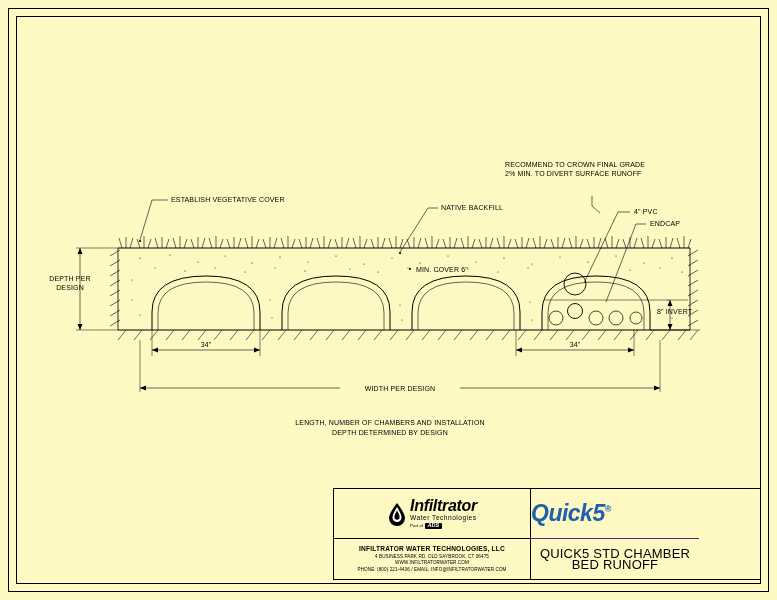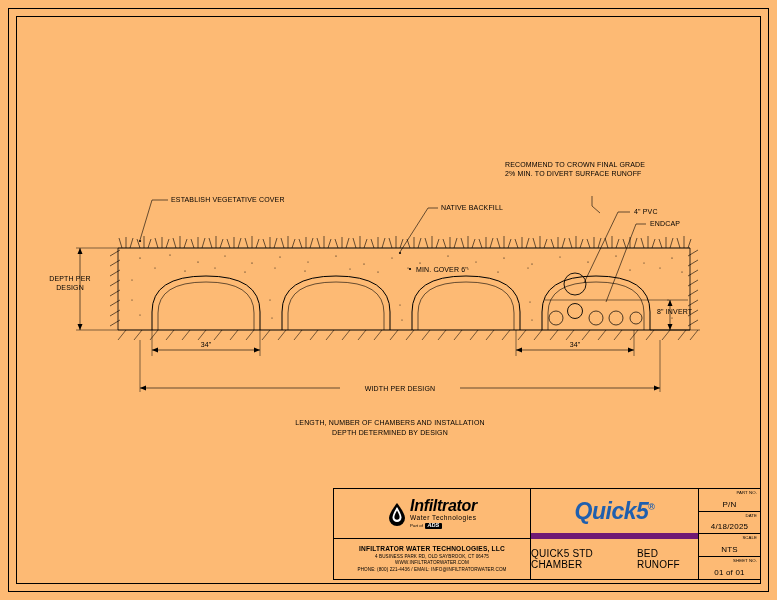--- a/index.html
+++ b/index.html
@@ -8,21 +8,21 @@
     background: #ffffff;
   }
   body {
     font-family: "Liberation Sans", sans-serif;
     color: #000000;
   }
   #sheet {
     position: relative;
     width: 777px;
     height: 600px;
-    background: #fdba74;
+    background: #fef9c3;
     overflow: hidden;
   }
   .border-outer {
     position: absolute;
     left: 8px;
     top: 8px;
     width: 761px;
     height: 584px;
     border: 1px solid #000;
     box-sizing: border-box;
@@ -96,32 +96,31 @@
   }
   .co-line {
     font-size: 4.6px;
     letter-spacing: 0.1px;
     line-height: 6.5px;
   }
   #tb-mid-col { width: 168px; }
   #tb-brand {
     height: 50px;
     box-sizing: border-box;
-    border-bottom: 6px solid #701a75;
-    display: flex;
-    align-items: center;
-    justify-content: center;
+    border-bottom: 1px solid #701a75;
+    display: flex;
+    align-items: center;
   }
   #tb-desc {
     flex: 1;
     display: flex;
-    flex-direction: row;
+    flex-direction: column;
     align-items: center;
     justify-content: center;
-    font-size: 10px;
+    font-size: 13px;
     line-height: 11px;
     letter-spacing: 0.2px;
   }
   #tb-right-col { width: 61px; }
   .tb-cell {
     box-sizing: border-box;
     border-bottom: 1px solid #000;
     height: 23px;
     position: relative;
   }
@@ -423,33 +422,15 @@
         <span class="q5">
           <span>Quick5</span><sup>®</sup>
         </span>
       </div>
       <div id="tb-desc">
         <div>QUICK5 STD CHAMBER</div>
         <div>BED RUNOFF</div>
       </div>
     </div>
 
-    <div class="tb-col" id="tb-right-col">
-      <div class="tb-cell">
-        <span class="tb-cap">PART NO.</span>
-        <span class="tb-val">P/N</span>
-      </div>
-      <div class="tb-cell">
-        <span class="tb-cap">DATE</span>
-        <span class="tb-val">4/18/2025</span>
-      </div>
-      <div class="tb-cell">
-        <span class="tb-cap">SCALE</span>
-        <span class="tb-val">NTS</span>
-      </div>
-      <div class="tb-cell">
-        <span class="tb-cap">SHEET NO.</span>
-        <span class="tb-val">01 of 01</span>
-      </div>
-    </div>
 
   </div>
 </div>
 
 </body></html>

